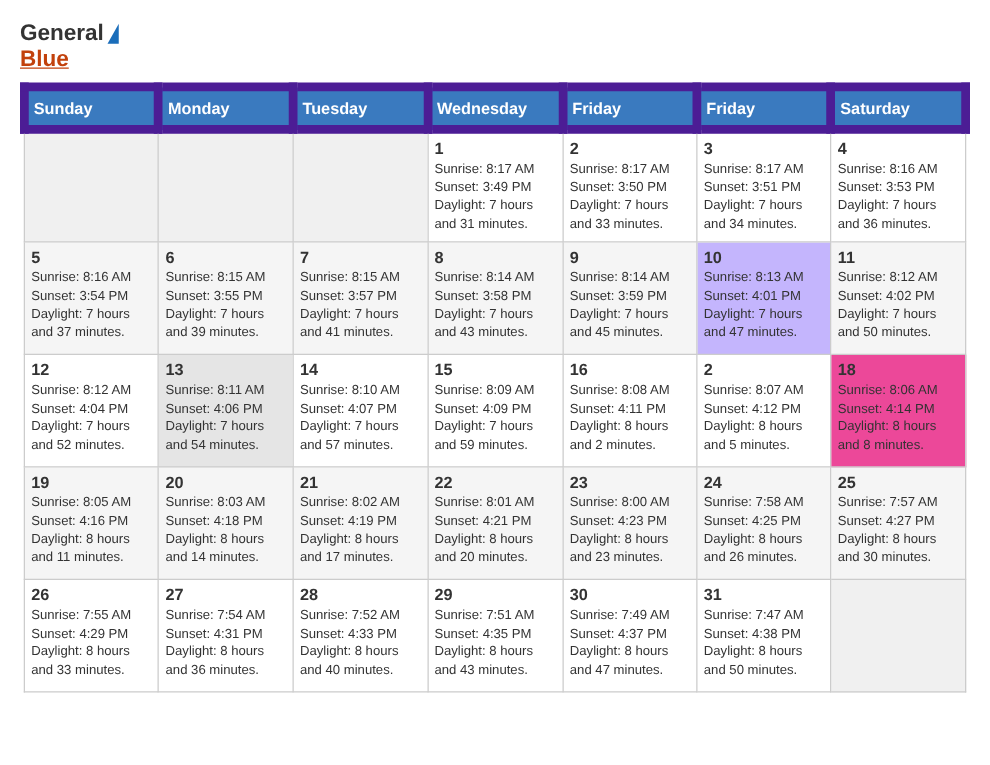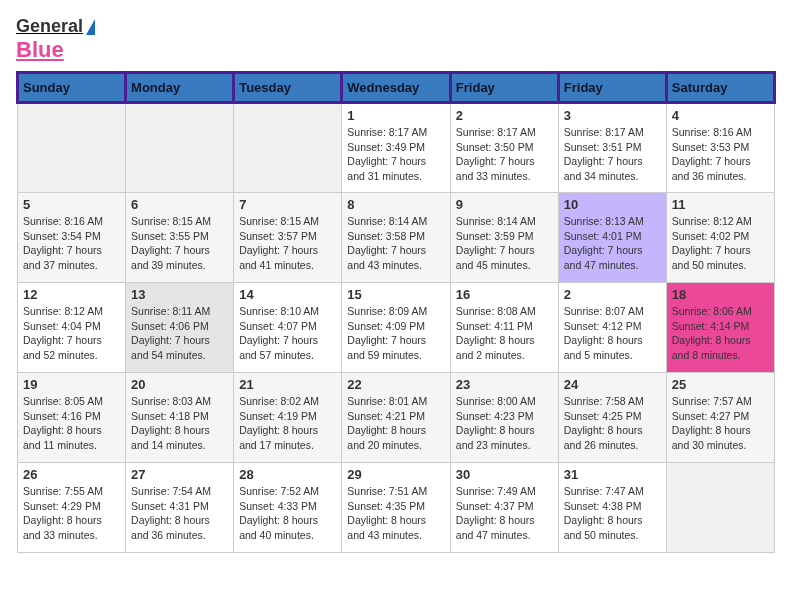--- a/index.html
+++ b/index.html
@@ -39,26 +39,26 @@
       font-size: 16px;
       color: #555;
     }
     .calendar {
       width: 100%;
       border-collapse: collapse;
       border: 1px solid #ccc;
     }
     .calendar th {
       background-color: #3a7abf;
-      color: #0f172a;
+      color: #ffffff;
       font-size: 13px;
       font-weight: bold;
       padding: 6px 4px;
       text-align: left;
-      border: 3px solid #4c1d95;
+      border: 7px solid #4c1d95;
     }
     .calendar td {
       vertical-align: top;
       border: 1px solid #ccc;
       padding: 4px 5px;
       width: 109px;
       height: 90px;
       font-size: 10.5px;
       color: #333;
       background: #fff;
@@ -83,26 +83,26 @@
       background: #f0f0f0 !important;
     }
   </style>
 </head>
 <body>
 
 <div class="header">
   <div class="logo">
     <div class="logo-row">
       <div>
-        <div style="display:flex;align-items:center;text-decoration:underline;">
+        <div style="display:flex;align-items:center;">
           <span class="logo-general" style="font-size:18px;font-weight:bold;color:#333;">General</span>
           <span style="display:inline-block;width:0;height:0;border-left:9px solid transparent;border-right:0px solid transparent;border-bottom:16px solid #1a6dba;margin-left:3px;margin-bottom:0px;"></span>
         </div>
         <div>
-          <span class="logo-blue" style="font-size:22px;font-weight:bold;color:#ec4899;text-decoration:underline;">Blue</span>
+          <span class="logo-blue" style="font-size:18px;font-weight:bold;color:#c2410c;text-decoration:underline;">Blue</span>
         </div>
       </div>
     </div>
   </div>
   <div class="title-block">
     <div class="month-title"></div>
     <div class="location"></div>
   </div>
 </div>
 

